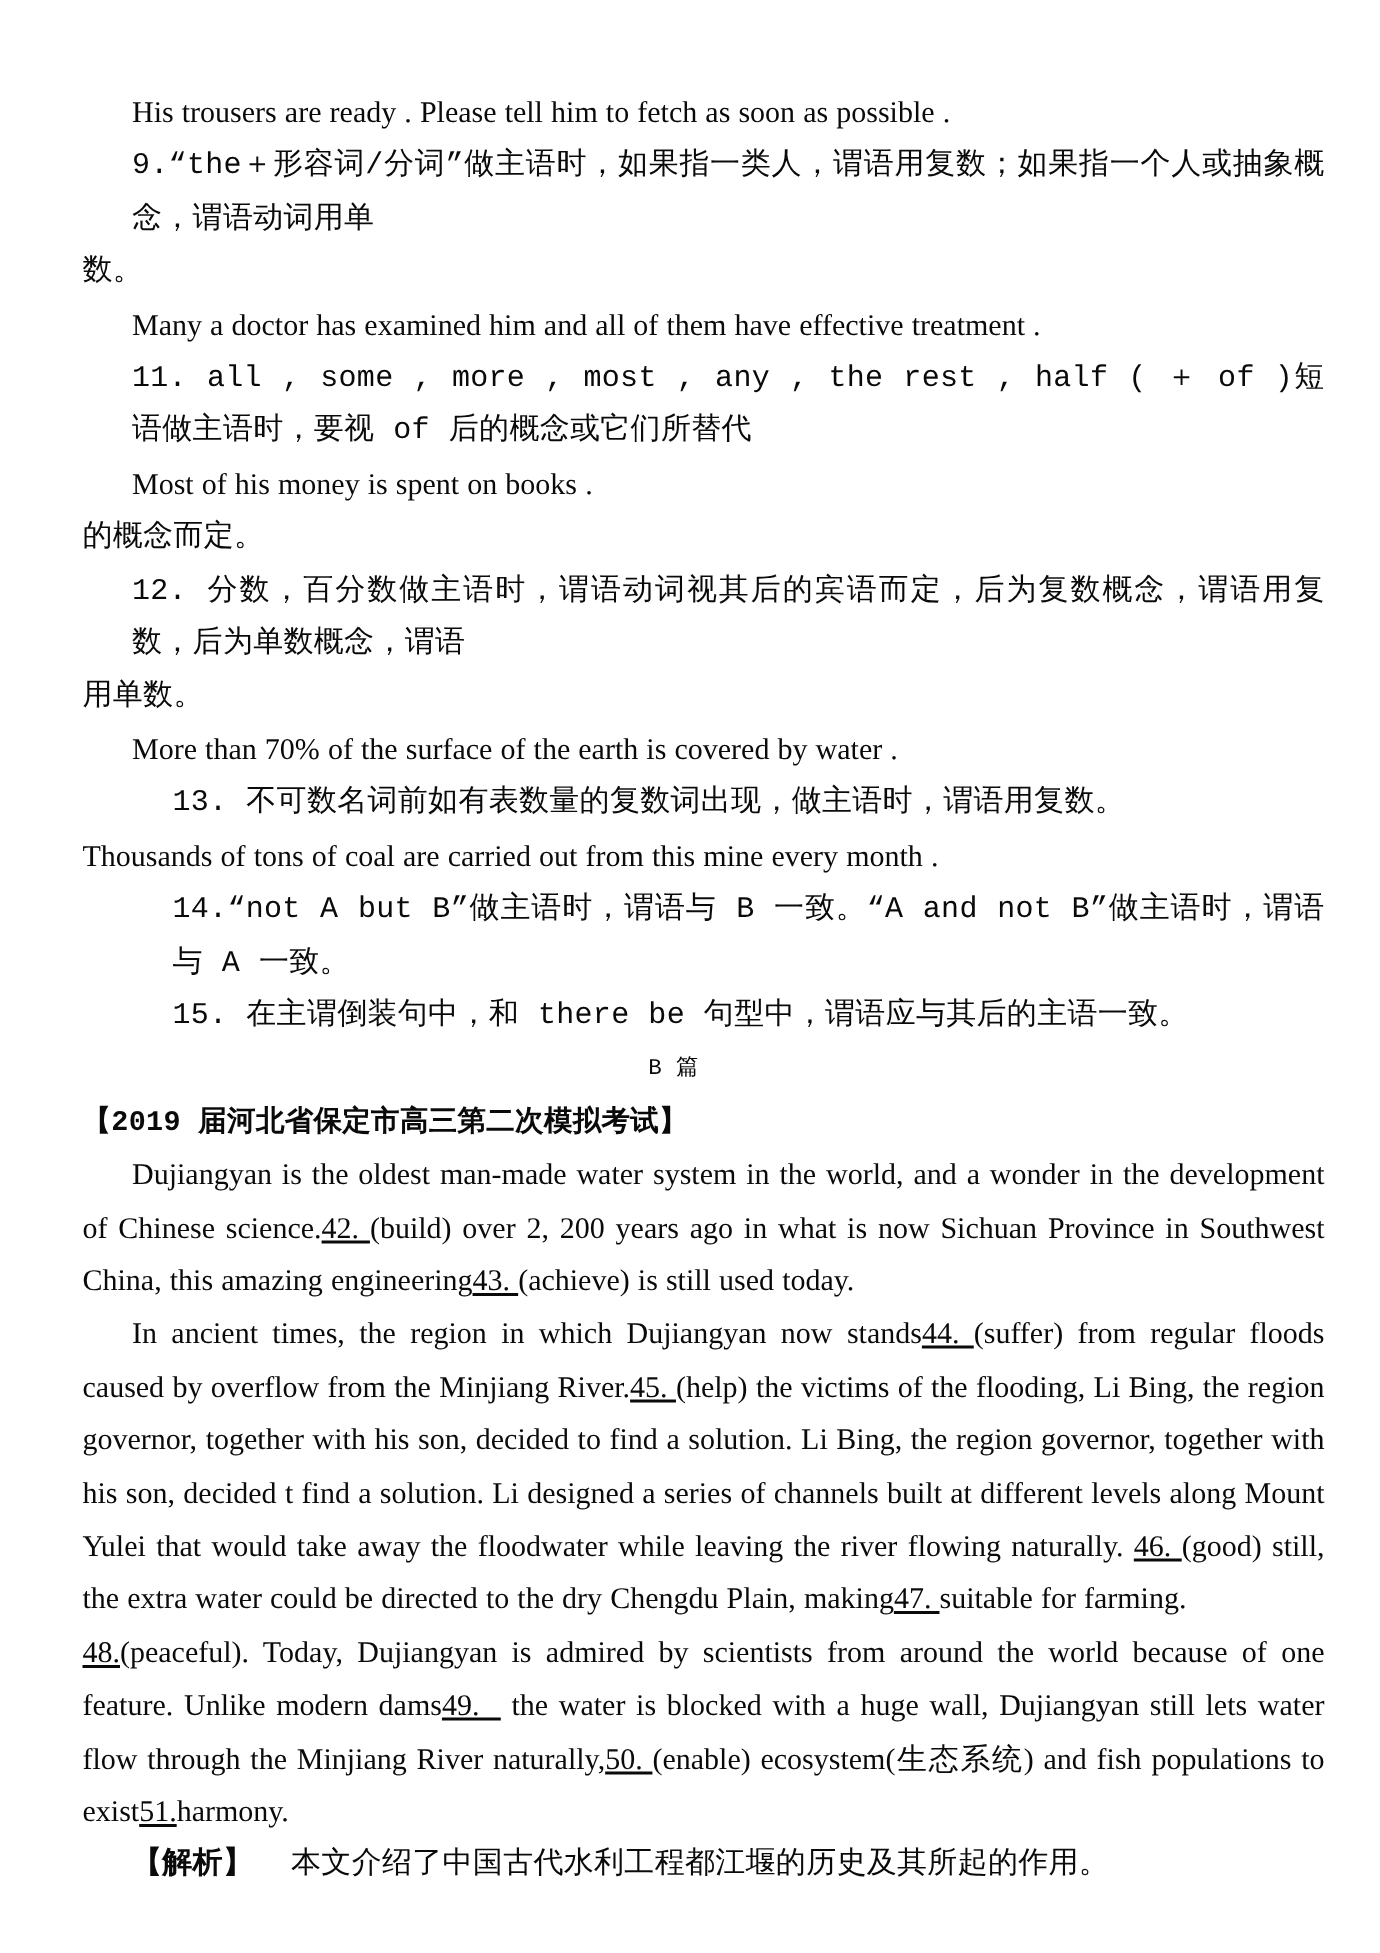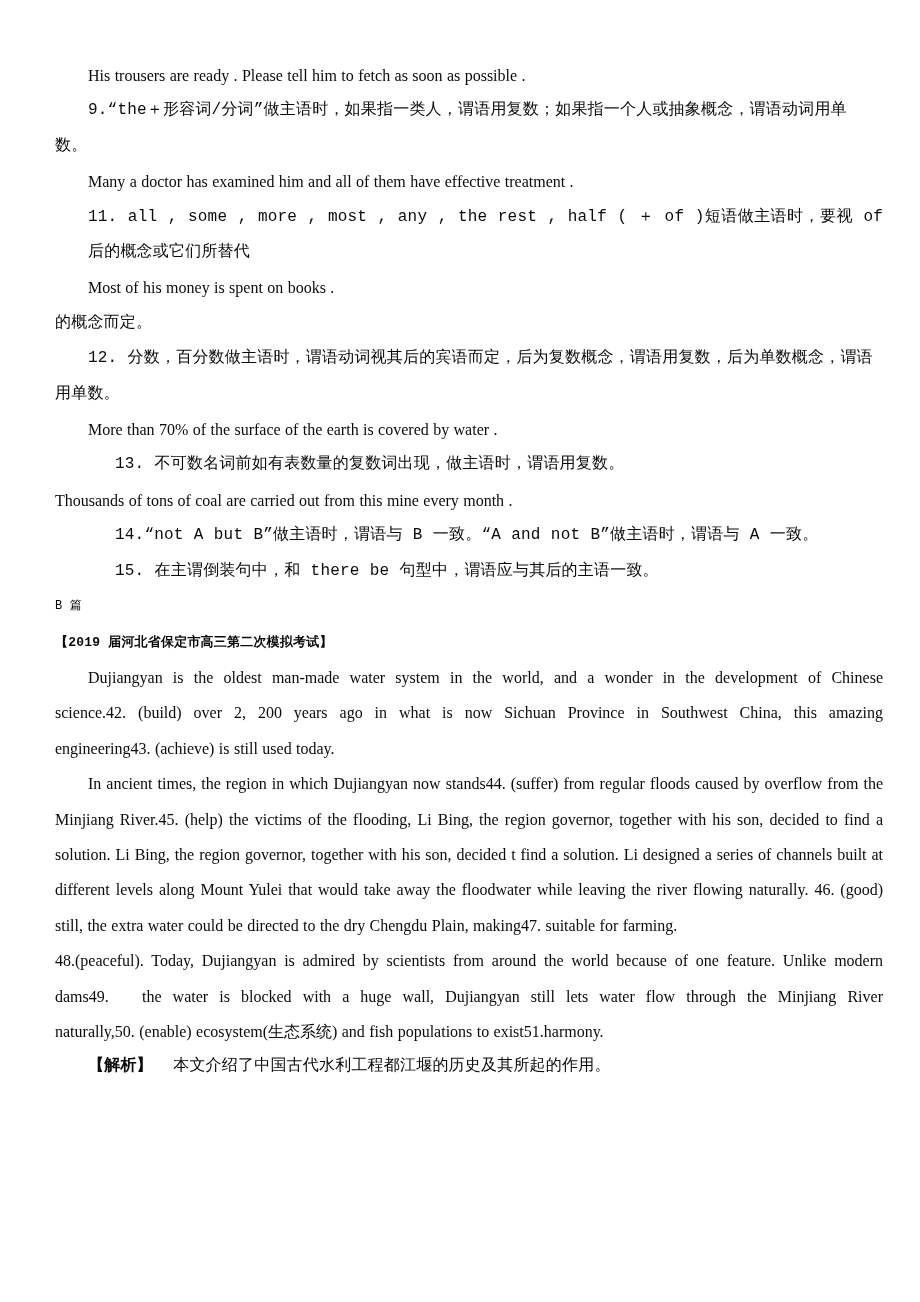--- a/index.html
+++ b/index.html
@@ -24,59 +24,61 @@
   }
   .body-col {
     position: absolute;
     left: 55px;
     top: 58px;
     width: 828px;
   }
 
   
   .p {
-    font-size: 16px;
+    font-size: 20px;
     line-height: 35.4px;
     margin: 0;
     text-align: justify;
     text-justify: inter-word;
     white-space: normal;
     word-spacing: 0.4px;
   }
   .ind-ex   { text-indent: 0; padding-left: 33px; }   
   .ind-rule { text-indent: 0; padding-left: 33px; }   
   .ind-rule-deep { text-indent: 0; padding-left: 60px; }
   .ind-para { text-indent: 33px; }                    
   .hang     { padding-left: 0; text-indent: 0; }
   .bold   { font-weight: bold; }
 
   
   .cn { font-family: Liberation Mono, monospace; letter-spacing: 0.2px; }
 
   
   .blank {
+    text-decoration: underline;
     text-underline-offset: 2px;
     white-space: pre;
   }
 
   
   .p.wide { word-spacing: 3.6px; }
 
   
   .src {
-    font-size: 13px;
+    font-size: 19px;
     line-height: 35.4px;
     font-weight: bold;
     margin: 0;
     text-align: left;
   }
   .bpian {
-    font-size: 12px;
+    font-size: 15px;
     line-height: 35.4px;
     margin: 0;
+    text-align: center;
     padding-right: 40px;
   }
 </style>
 </head>
 <body>
 
 <div class="page">
   <div class="body-col">
 
     <p class="p ind-ex">His trousers are ready . Please tell him to fetch as soon as possible .</p>

